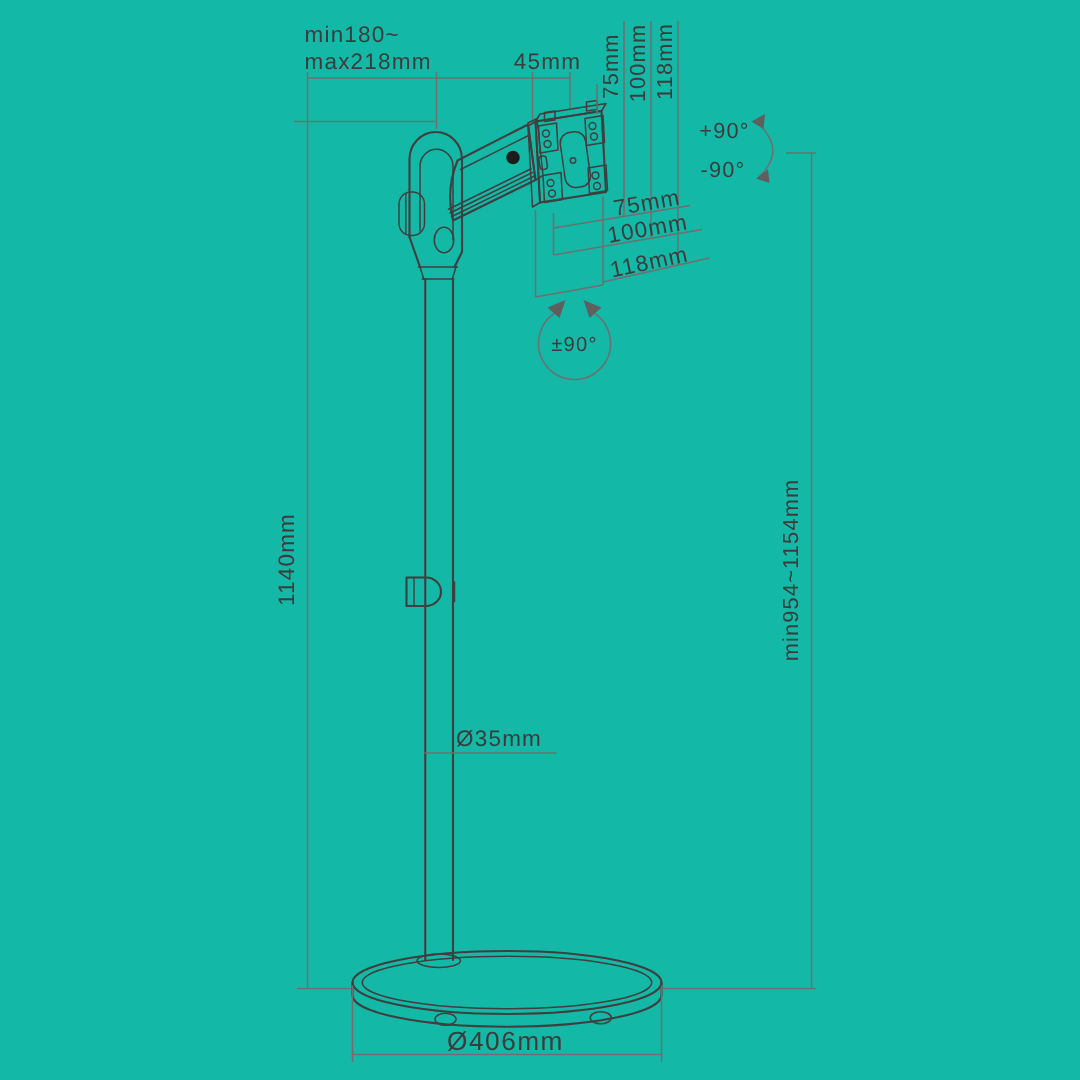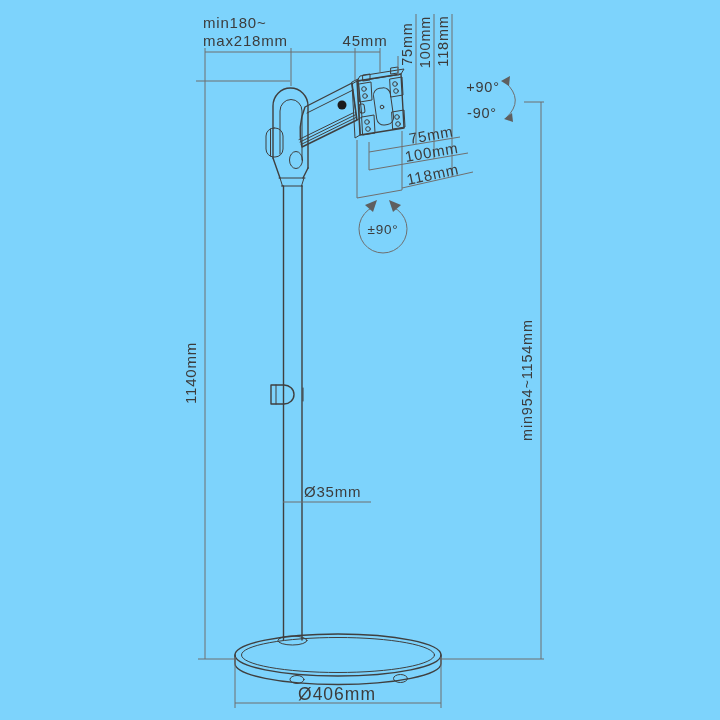--- a/index.html
+++ b/index.html
@@ -7,21 +7,21 @@
     padding: 0;
     width: 720px;
     height: 720px;
     background: #ffffff;
     overflow: hidden;
   }
   .stage {
     position: relative;
     width: 720px;
     height: 720px;
-    background: #7dd3fc;
+    background: #14b8a6;
   }
   svg { display: block; }
   .art {
     stroke: #3f3f3f;
     stroke-width: 1.4;
     fill: none;
     stroke-linejoin: round;
     stroke-linecap: round;
   }
   .art-thin {

